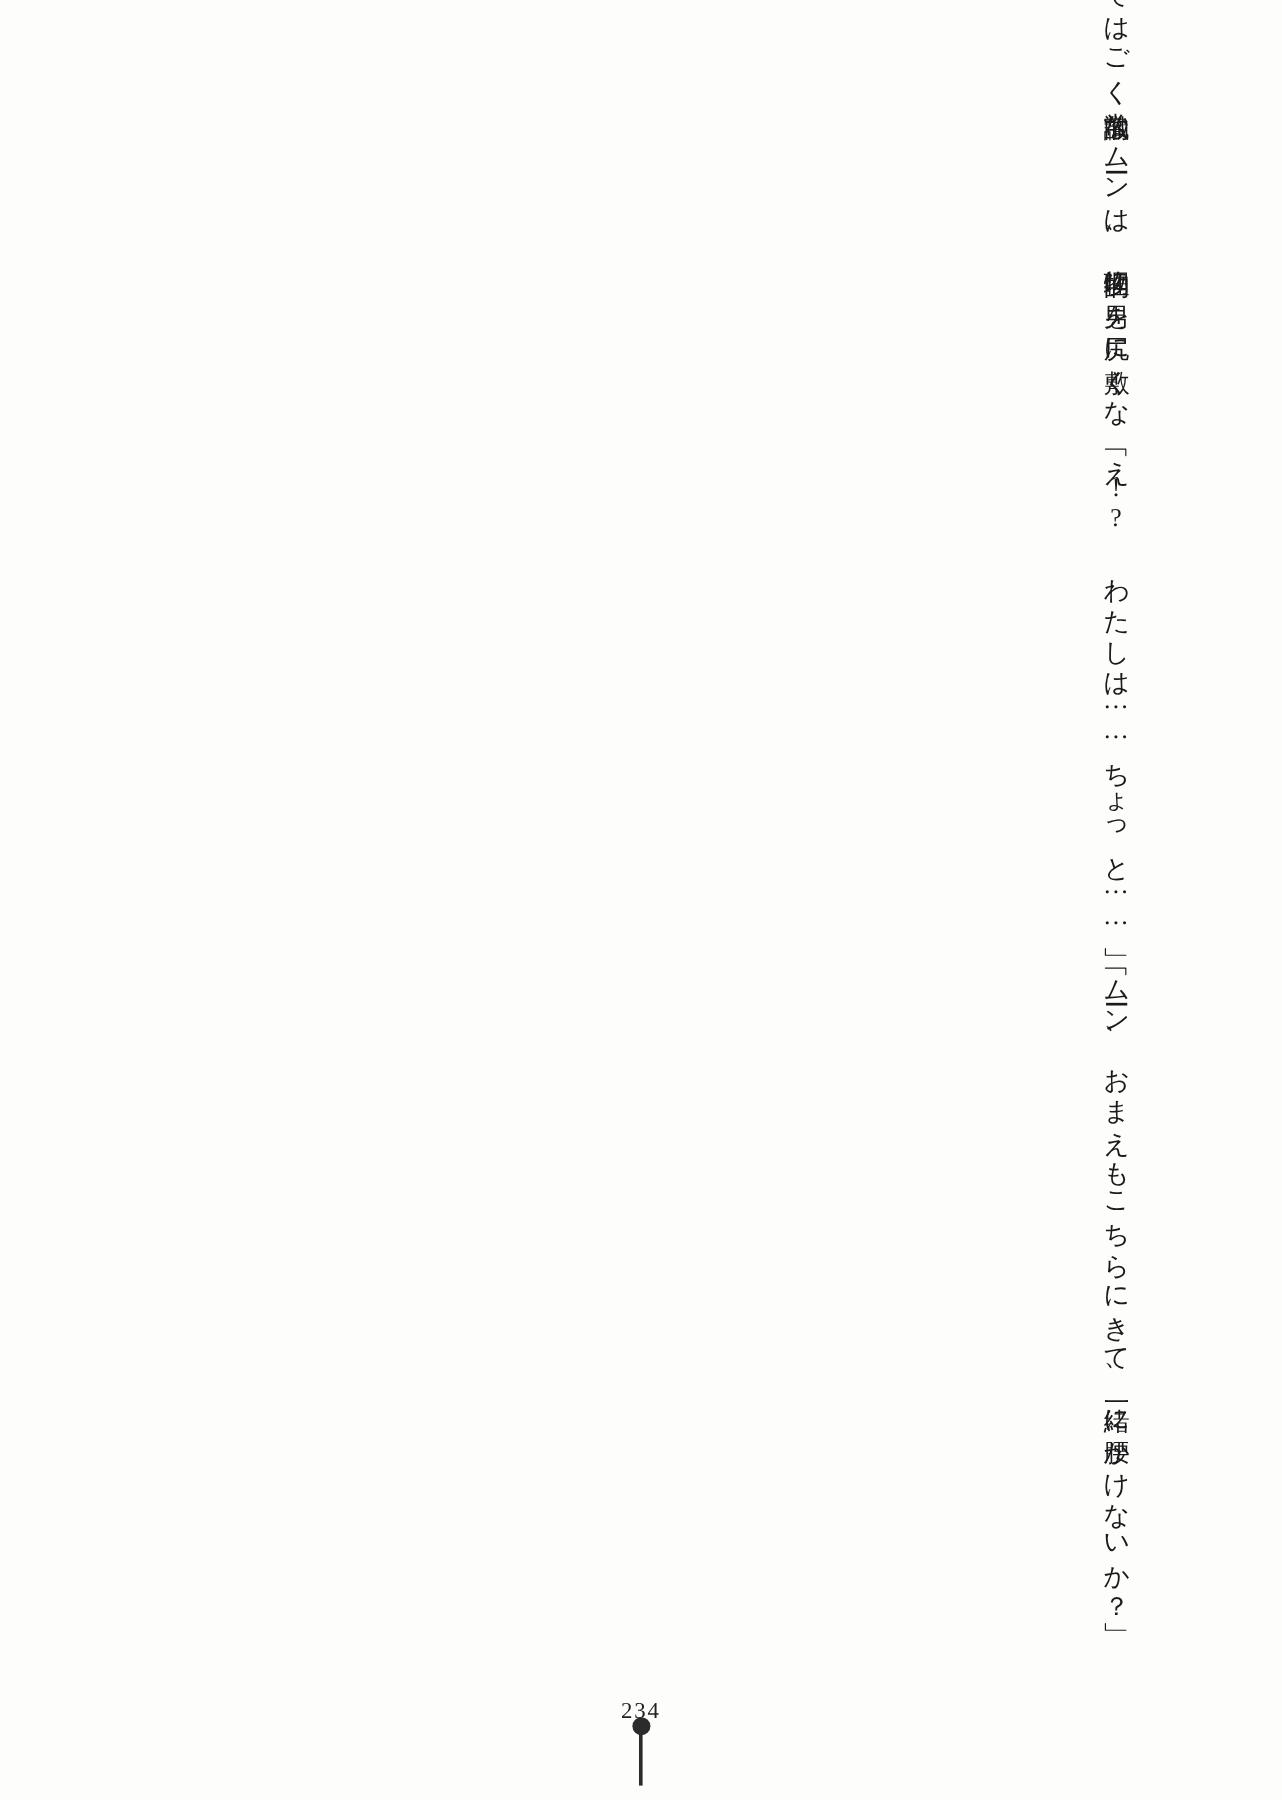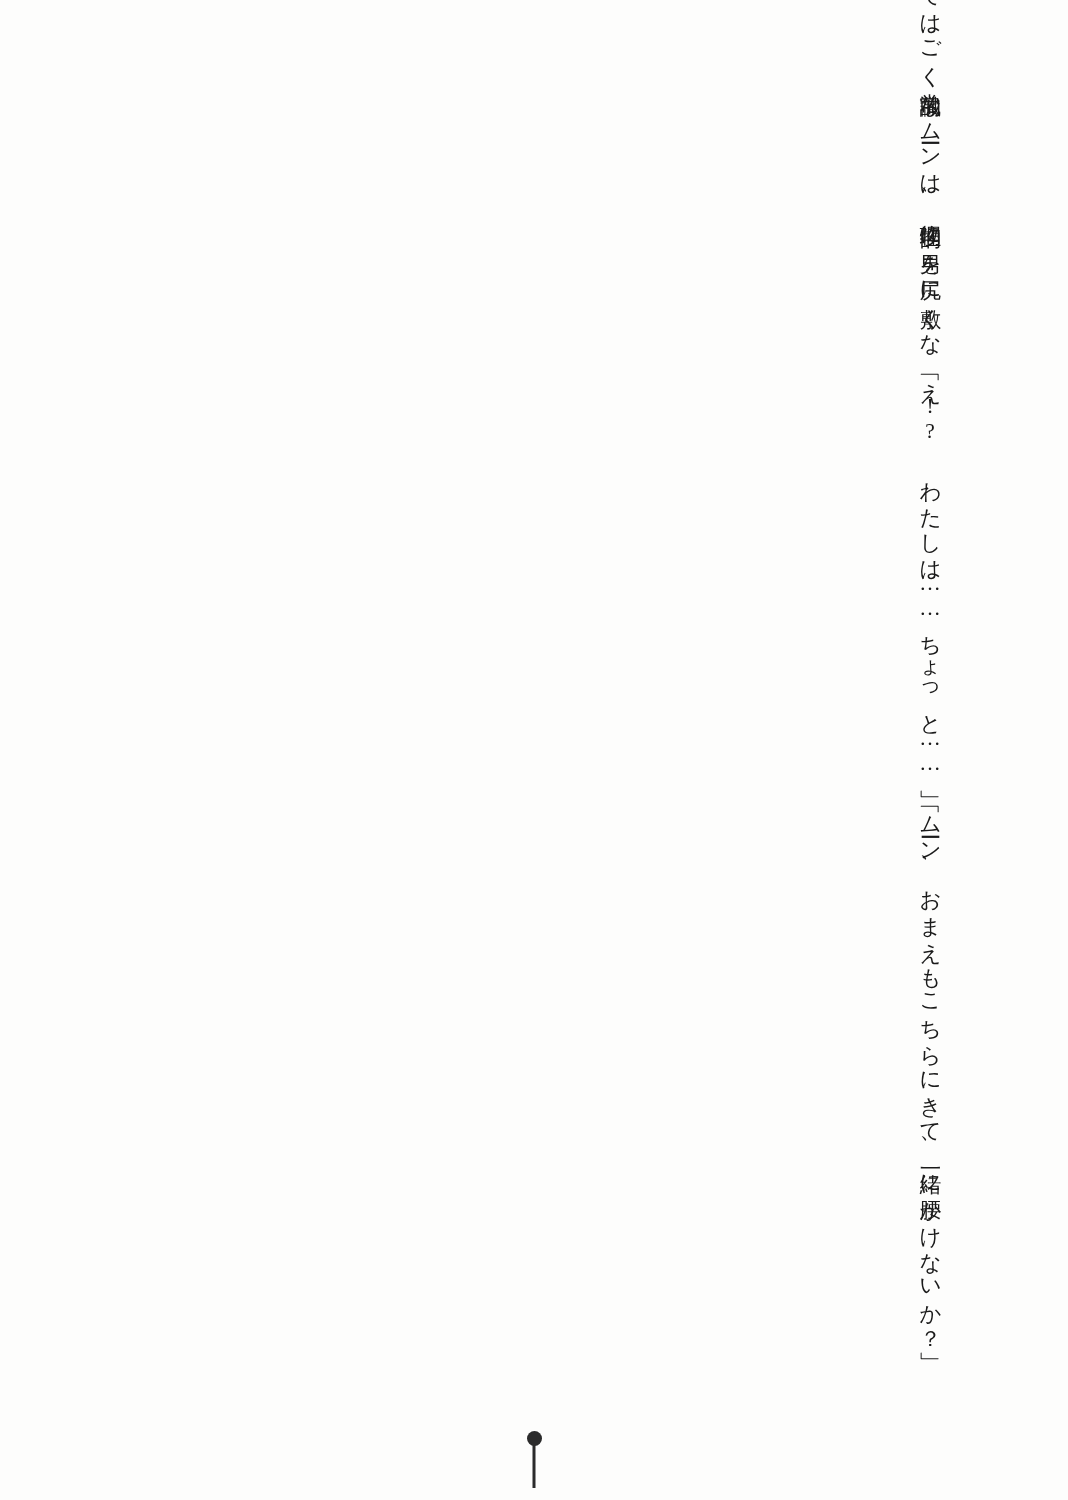--- a/index.html
+++ b/index.html
@@ -86,15 +86,16 @@
 <body>
 
 <div class="page">
 
   <div class="text-body" id="text-body">
       <div class="line indent">「ムーン、おまえもこちらにきて、一緒に腰かけないか？」</div>
       <div class="line indent">「え!?　わたしは……ちょっと……」</div>
       <div class="line">政治的には非凡とはいえ、女としてはごく常識的なムーンは、物理的に男を尻に敷くな</div>
     </div>
 
+  <div class="page-number">234</div>
   <div class="footer-mark"></div>
 
 </div>
 
 </body></html>

